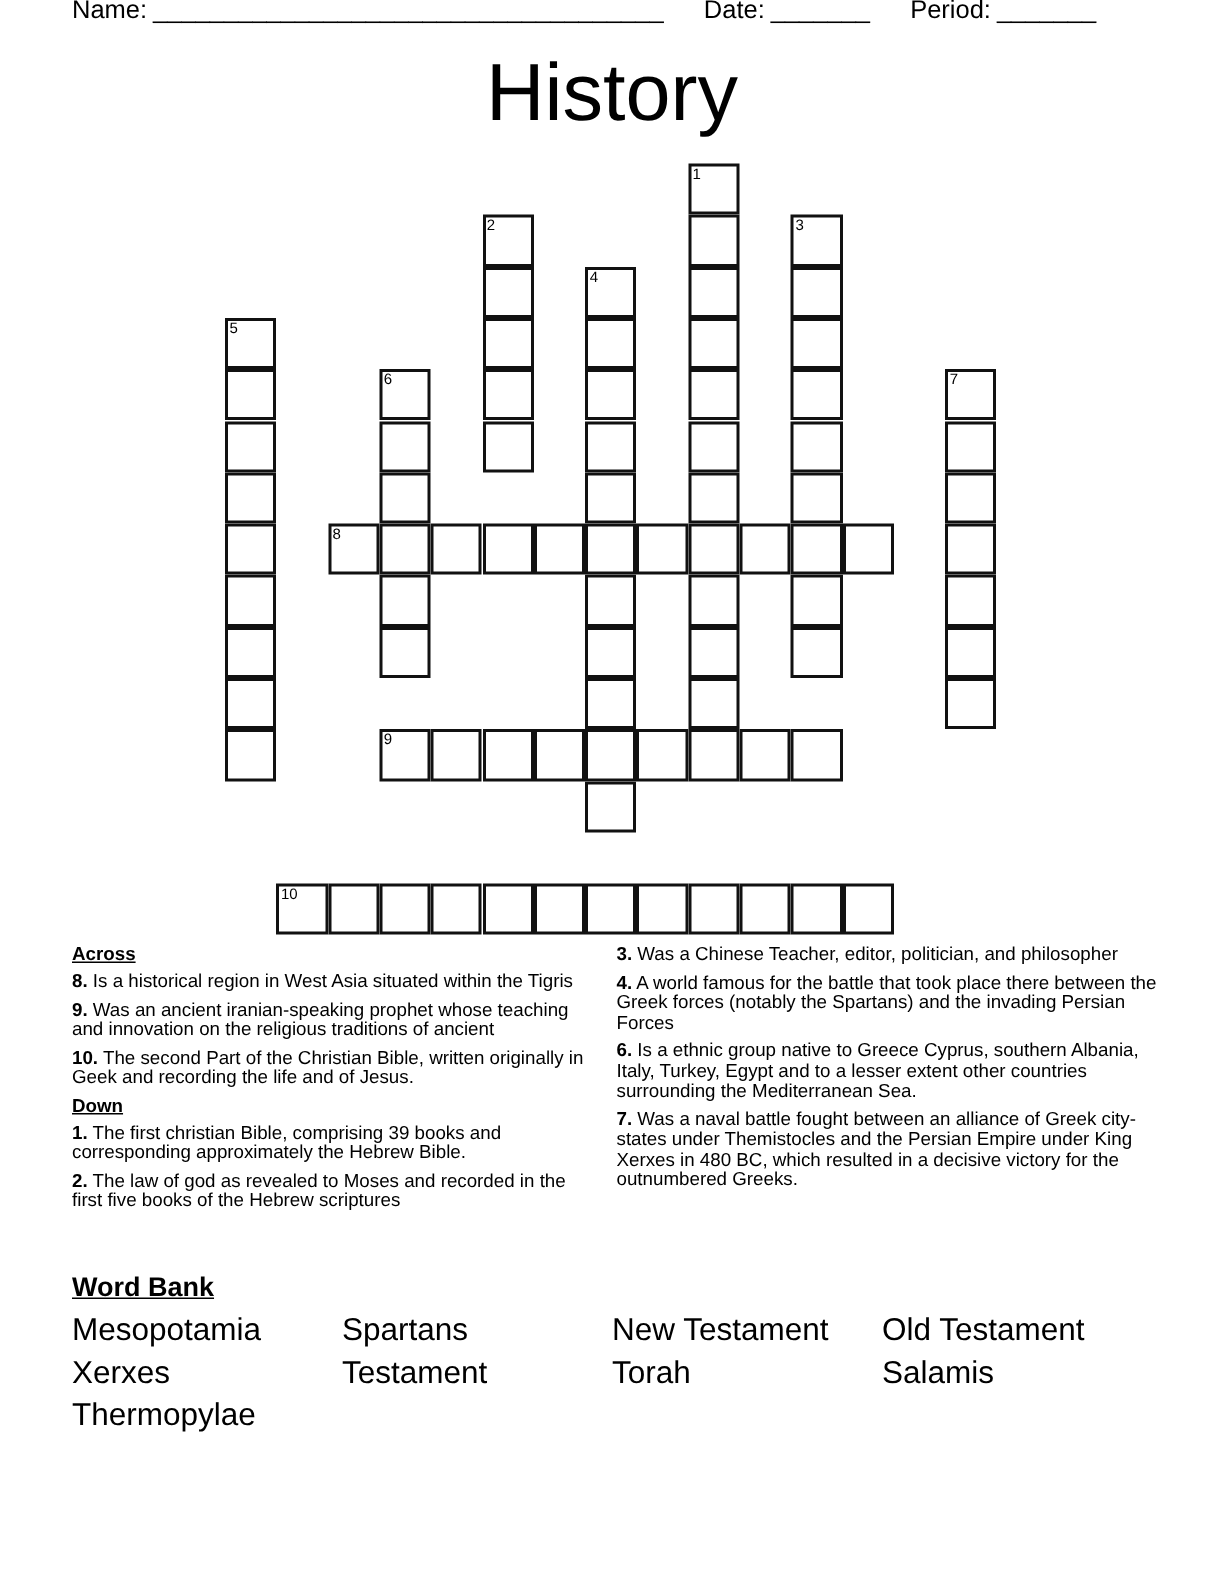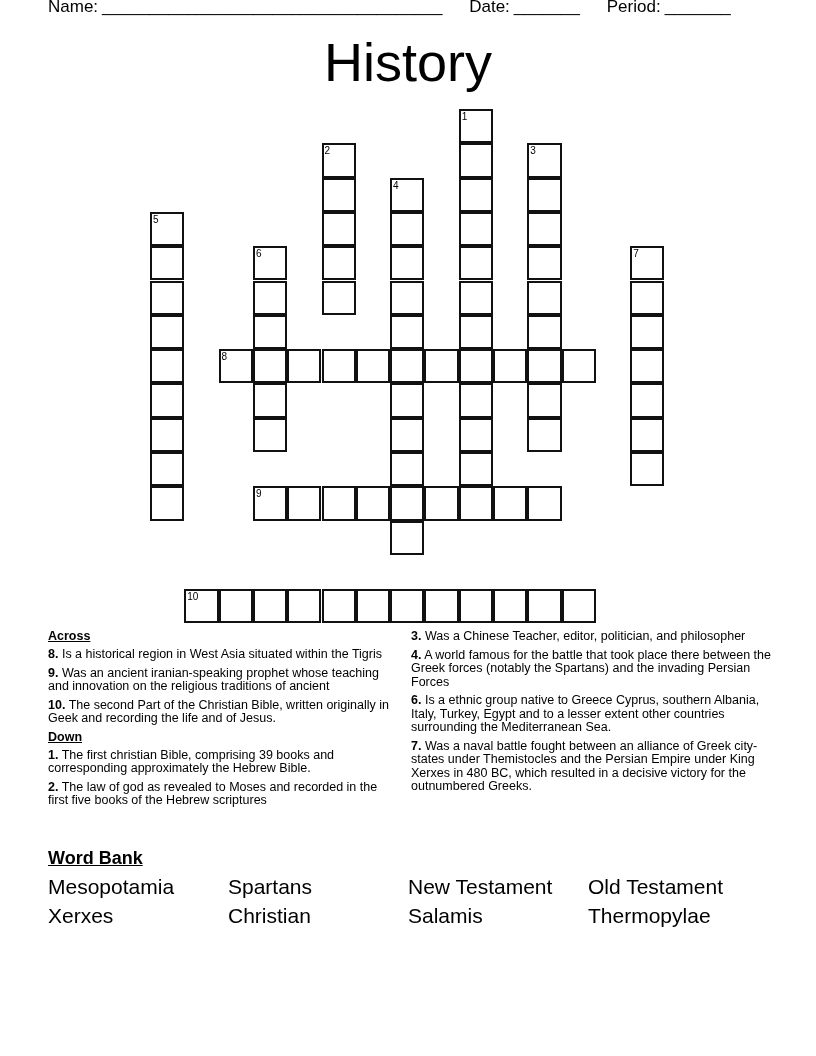--- a/index.html
+++ b/index.html
@@ -182,16 +182,17 @@
   <div class="clue"><b>7.</b><span> Was a naval battle fought between an alliance of Greek city-states under Themistocles and the Persian Empire under King Xerxes in 480 BC, which resulted in a decisive victory for the outnumbered Greeks.</span></div>
 </div>
 
 <div class="wordbank-title">Word Bank</div>
 <div class="wordbank">
   <div>Mesopotamia</div>
   <div>Spartans</div>
   <div>New Testament</div>
   <div>Old Testament</div>
   <div>Xerxes</div>
-  <div>Christian</div>
+  <div>Testament</div>
+  <div>Torah</div>
   <div>Salamis</div>
   <div>Thermopylae</div>
 </div>
 
 </body></html>

